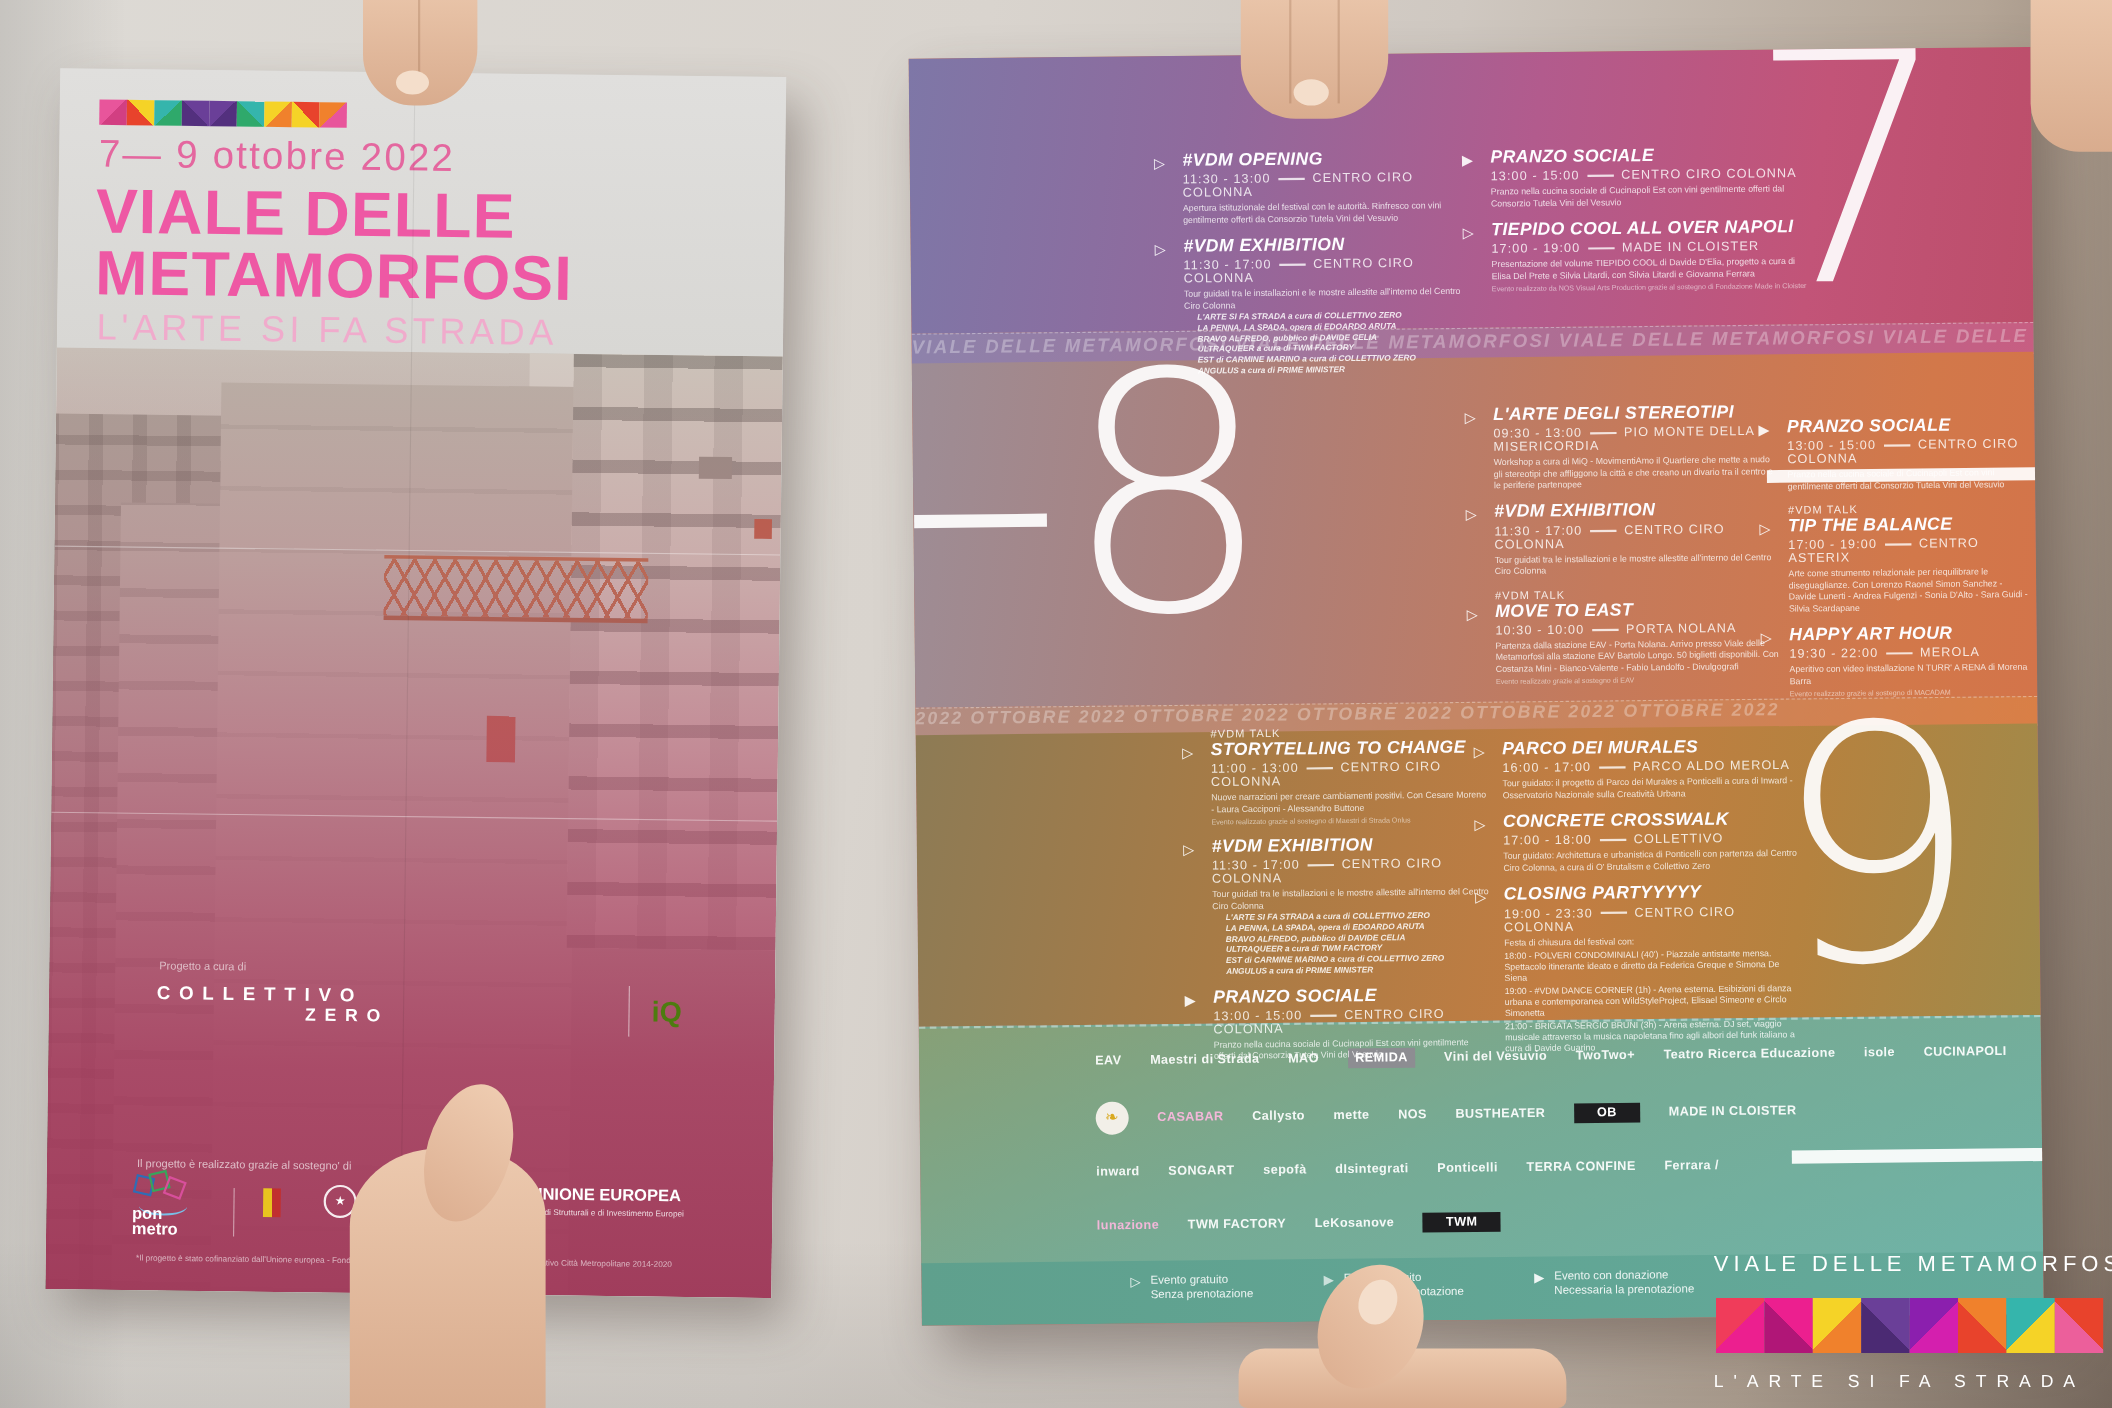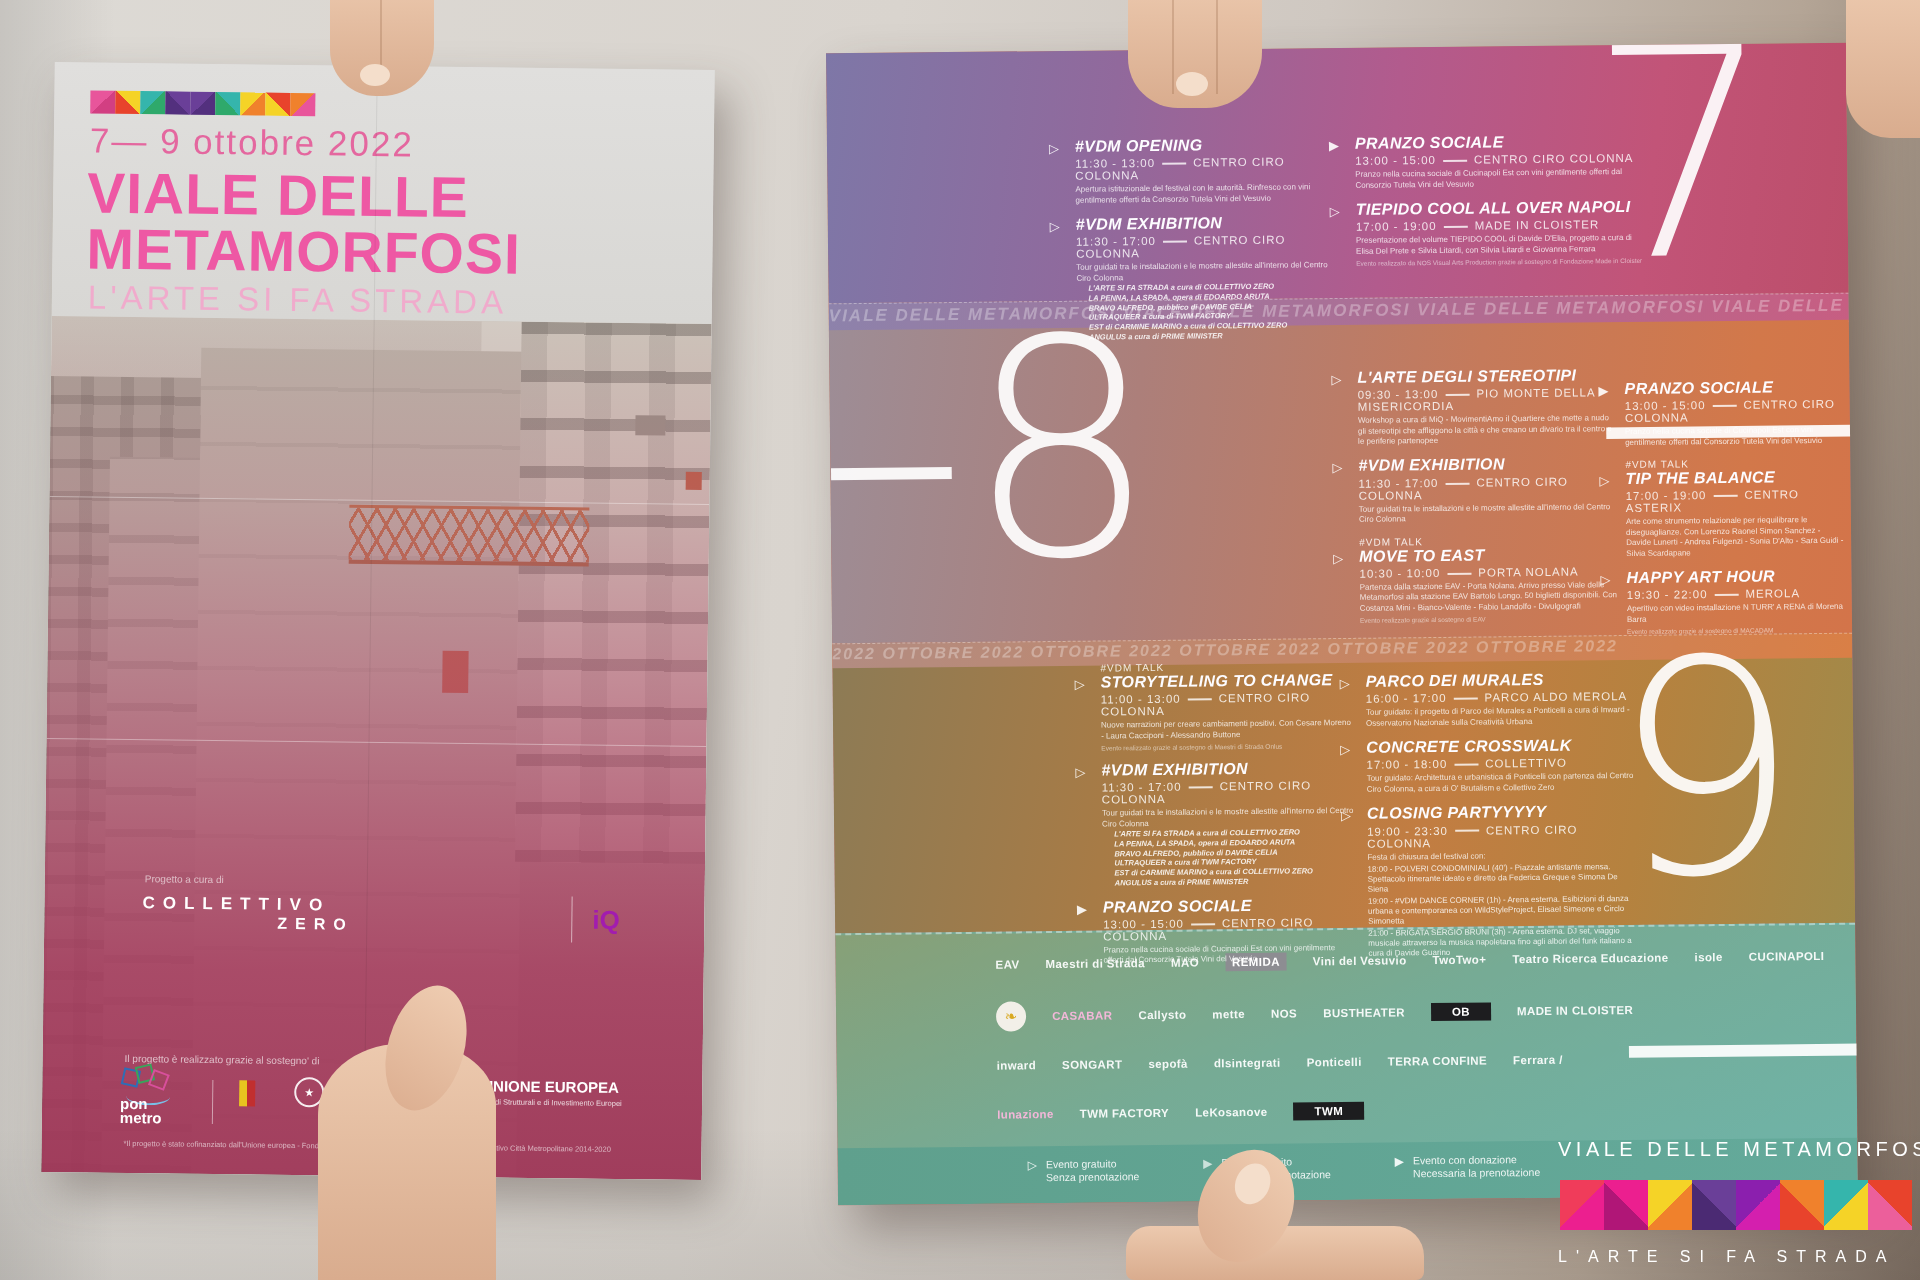--- a/index.html
+++ b/index.html
@@ -27,21 +27,21 @@
     background:linear-gradient(180deg,#c9c2ba 0%,#b8b0a7 35%,#aba39a 70%,#a49b93 100%);}
   .bld{position:absolute;}
   #pfOverlay{position:absolute;inset:0;
     background:linear-gradient(180deg,rgba(195,172,166,.18) 0%,rgba(196,130,142,.38) 22%,rgba(187,96,122,.58) 42%,rgba(176,73,105,.74) 60%,rgba(167,59,94,.86) 76%,rgba(160,54,88,.93) 100%);}
   .foldH{position:absolute;left:0;width:100%;height:1px;background:rgba(255,255,255,.38);}
   .creaseV{position:absolute;top:0;bottom:0;width:1px;background:rgba(0,0,0,.07);}
   #pfCuraLbl{left:100px;top:810px;font-size:10px;color:rgba(255,255,255,.6);}
   #pfCura1{left:98px;top:830px;font-size:17px;font-weight:700;letter-spacing:8px;color:#fff;}
   #pfCura2{left:188px;top:850px;font-size:16px;font-weight:700;letter-spacing:8px;color:#fff;margin-left:45px;}
   #pfIqBar{left:527px;top:828px;width:1px;height:46px;background:rgba(255,255,255,.55);}
-  #pfIq{left:548px;top:836px;font-size:26px;font-weight:700;color:#a21caf;}
+  #pfIq{left:548px;top:836px;font-size:26px;font-weight:700;color:#4d7c0f;}
   #pfSupport{left:82px;top:990px;font-size:10px;color:rgba(255,255,255,.65);}
   #ponKite{left:78px;top:1006px;width:46px;height:26px;}
   .kiteSq{position:absolute;width:13px;height:13px;border:2px solid;background:transparent;}
   #ponTail{position:absolute;left:6px;top:18px;width:44px;height:16px;border-bottom:2px solid #79bfe7;border-radius:50%;}
   #ponTxt{left:78px;top:1034px;font-size:15px;font-weight:800;color:#fff;line-height:.92;}
   .sepV{position:absolute;width:1px;height:44px;background:rgba(255,255,255,.5);top:1016px;}
   #flagNA{left:197px;top:1016px;width:16px;height:26px;background:linear-gradient(90deg,#e8c41f 50%,#c12f2f 50%);}
   #emblem{left:252px;top:1012px;width:26px;height:26px;border:2px solid rgba(255,255,255,.9);border-radius:50%;
     color:#fff;font-size:11px;text-align:center;line-height:26px;}
   #signWrap{left:292px;top:1008px;}

